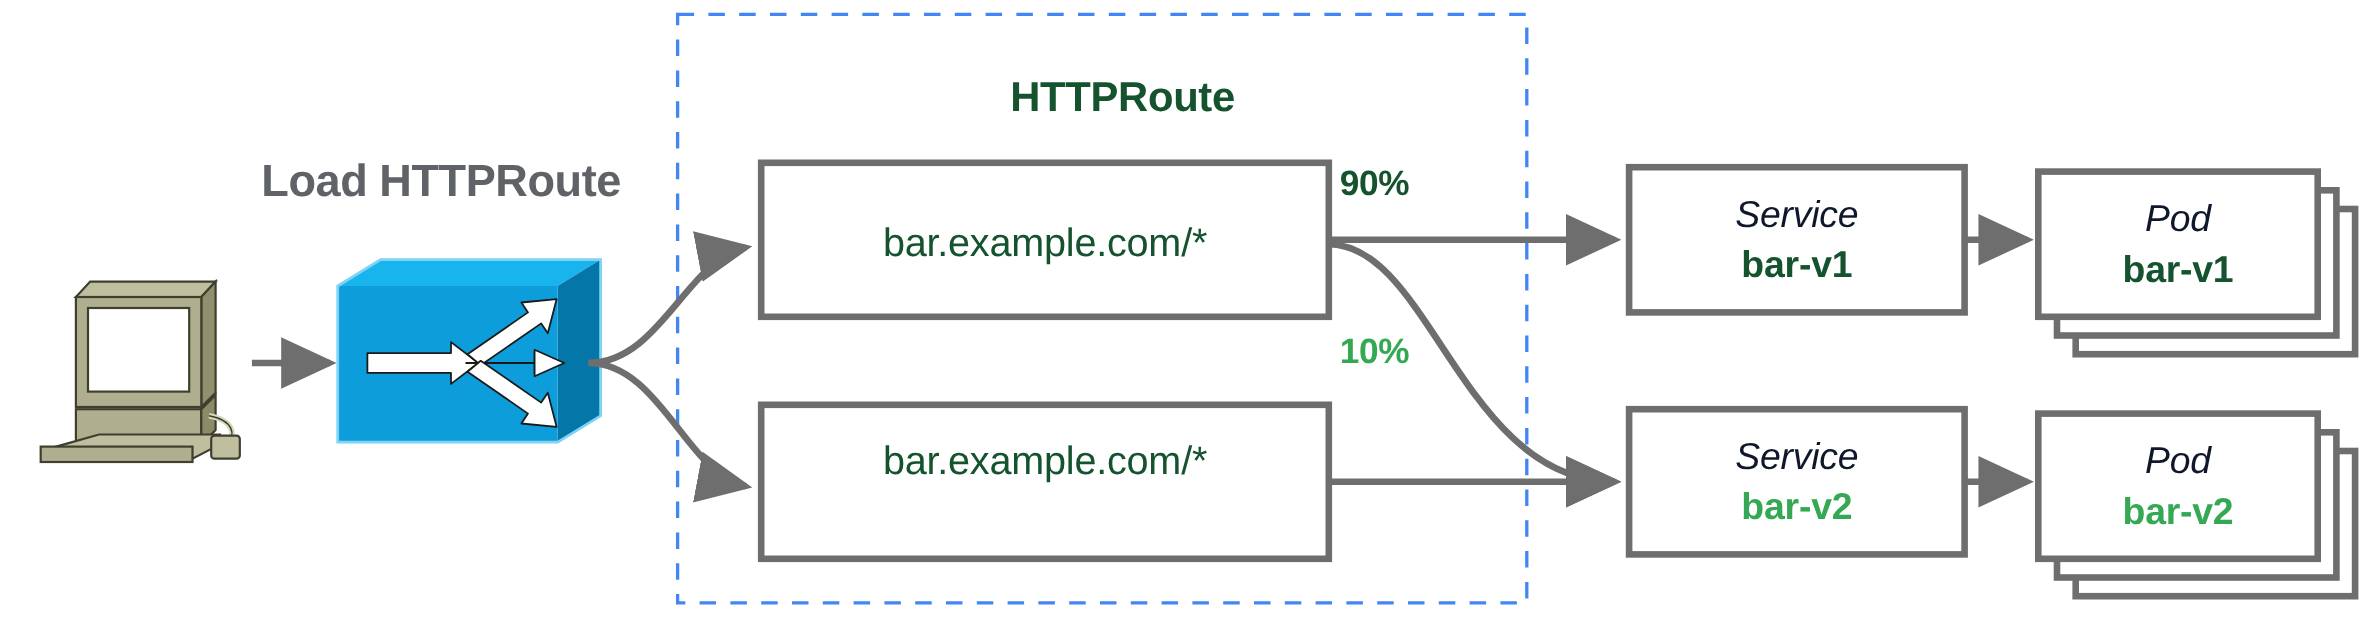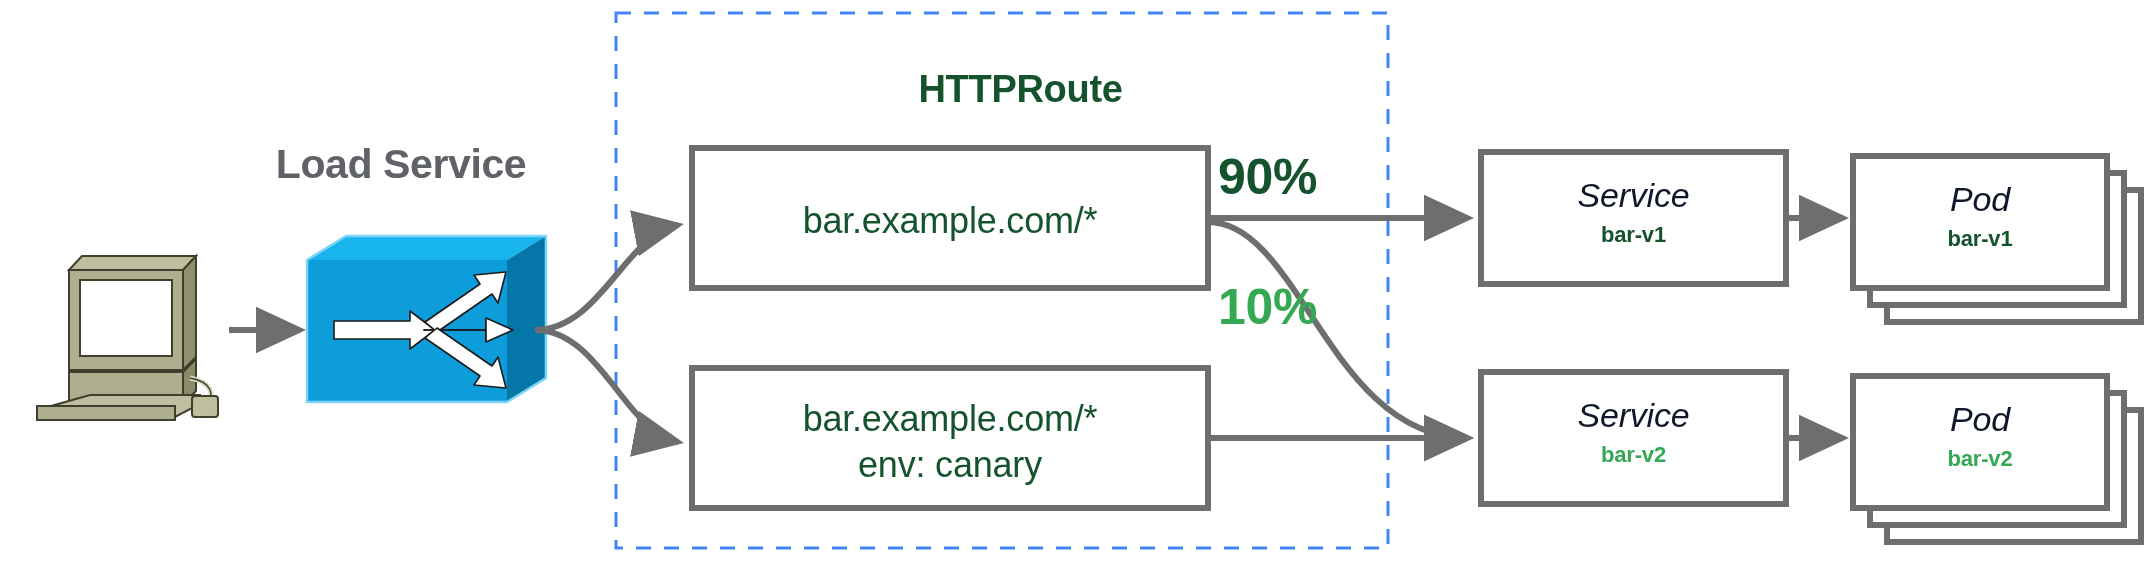--- a/index.html
+++ b/index.html
@@ -61,33 +61,33 @@
     color: #14532d;
     letter-spacing: -0.2px;
   }
   .node-kind {
     font-size: 34px;
     color: #0f172a;
     letter-spacing: -0.2px;
     font-style: italic;
   }
   .node-name {
-    font-size: 22px;
+    font-size: 34px;
     font-weight: bold;
     letter-spacing: -0.2px;
   }
   .pct {
     position: absolute;
-    font-size: 50px;
+    font-size: 32px;
     font-weight: bold;
     letter-spacing: -0.3px;
     white-space: pre;
   }
   #pct-90 { left: 1218px; top: 148px; }
-  #pct-10 { left: 1218px; top: 278px; }
+  #pct-10 { left: 1218px; top: 301px; }
 </style>
 </head>
 <body>
 
 <div id="stage">
 
   <svg id="svg-layer" viewBox="0 0 2149 573">
     <defs>
       <marker id="arrowhead" markerWidth="9" markerHeight="9" refX="7.4" refY="4.5" orient="auto" markerUnits="strokeWidth">
         <path d="M0,0.6 L8.4,4.5 L0,8.4 Z" fill="#6E6E6E"></path>
@@ -161,30 +161,29 @@
       <rect x="1870" y="173" width="254" height="132" fill="#FFFFFF" stroke="#6E6E6E" stroke-width="6"></rect>
       <rect x="1853" y="156" width="254" height="132" fill="#FFFFFF" stroke="#6E6E6E" stroke-width="6"></rect>
     </g>
     <g>
       <rect x="1887" y="410" width="254" height="132" fill="#FFFFFF" stroke="#6E6E6E" stroke-width="6"></rect>
       <rect x="1870" y="393" width="254" height="132" fill="#FFFFFF" stroke="#6E6E6E" stroke-width="6"></rect>
       <rect x="1853" y="376" width="254" height="132" fill="#FFFFFF" stroke="#6E6E6E" stroke-width="6"></rect>
     </g>
   </svg>
 
-  <div class="lbl lbl-grey" id="load-balancer-label">Load Service</div>
+  <div class="lbl lbl-grey" id="load-balancer-label">Load HTTPRoute</div>
 
   <div class="lbl lbl-blue" id="route-group-title">
     <span>HTTPRoute</span>
   </div>
 
   <div class="box-text match-box-label" style="top:200px;left:692px;width:516px;">bar.example.com/*</div>
 
   <div class="box-text match-box-label" style="top:398px;left:692px;width:516px;">bar.example.com/*</div>
-  <div class="box-text match-box-label" style="top:444px;left:692px;width:516px;">env: canary</div>
 
   <div class="pct lbl-blue" id="pct-90">90%</div>
   <div class="pct lbl-green" id="pct-10">10%</div>
 
   <div class="box-text node-kind" style="top:176px;left:1481px;width:305px;">Service</div>
   <div class="box-text node-name lbl-blue" style="top:222px;left:1481px;width:305px;">bar-v1</div>
 
   <div class="box-text node-kind" style="top:396px;left:1481px;width:305px;">Service</div>
   <div class="box-text node-name lbl-green" style="top:442px;left:1481px;width:305px;">bar-v2</div>
 

